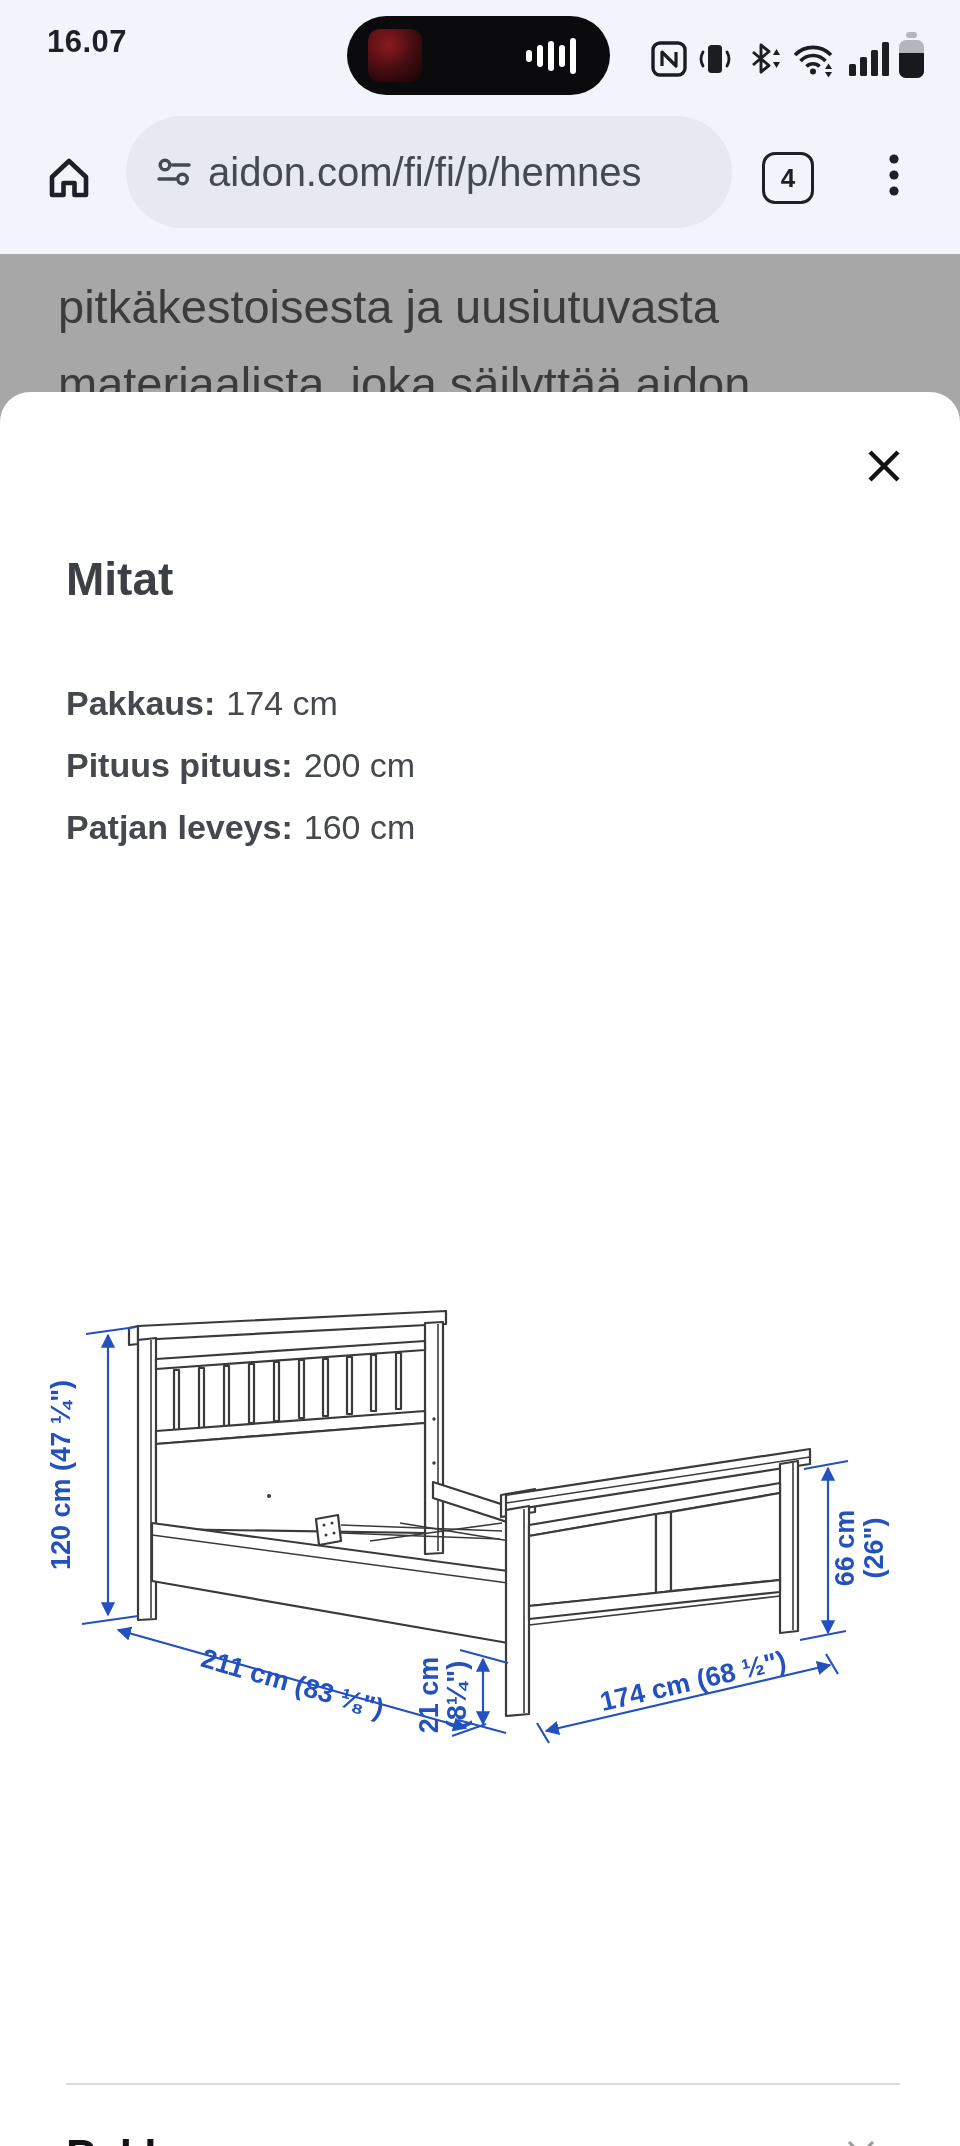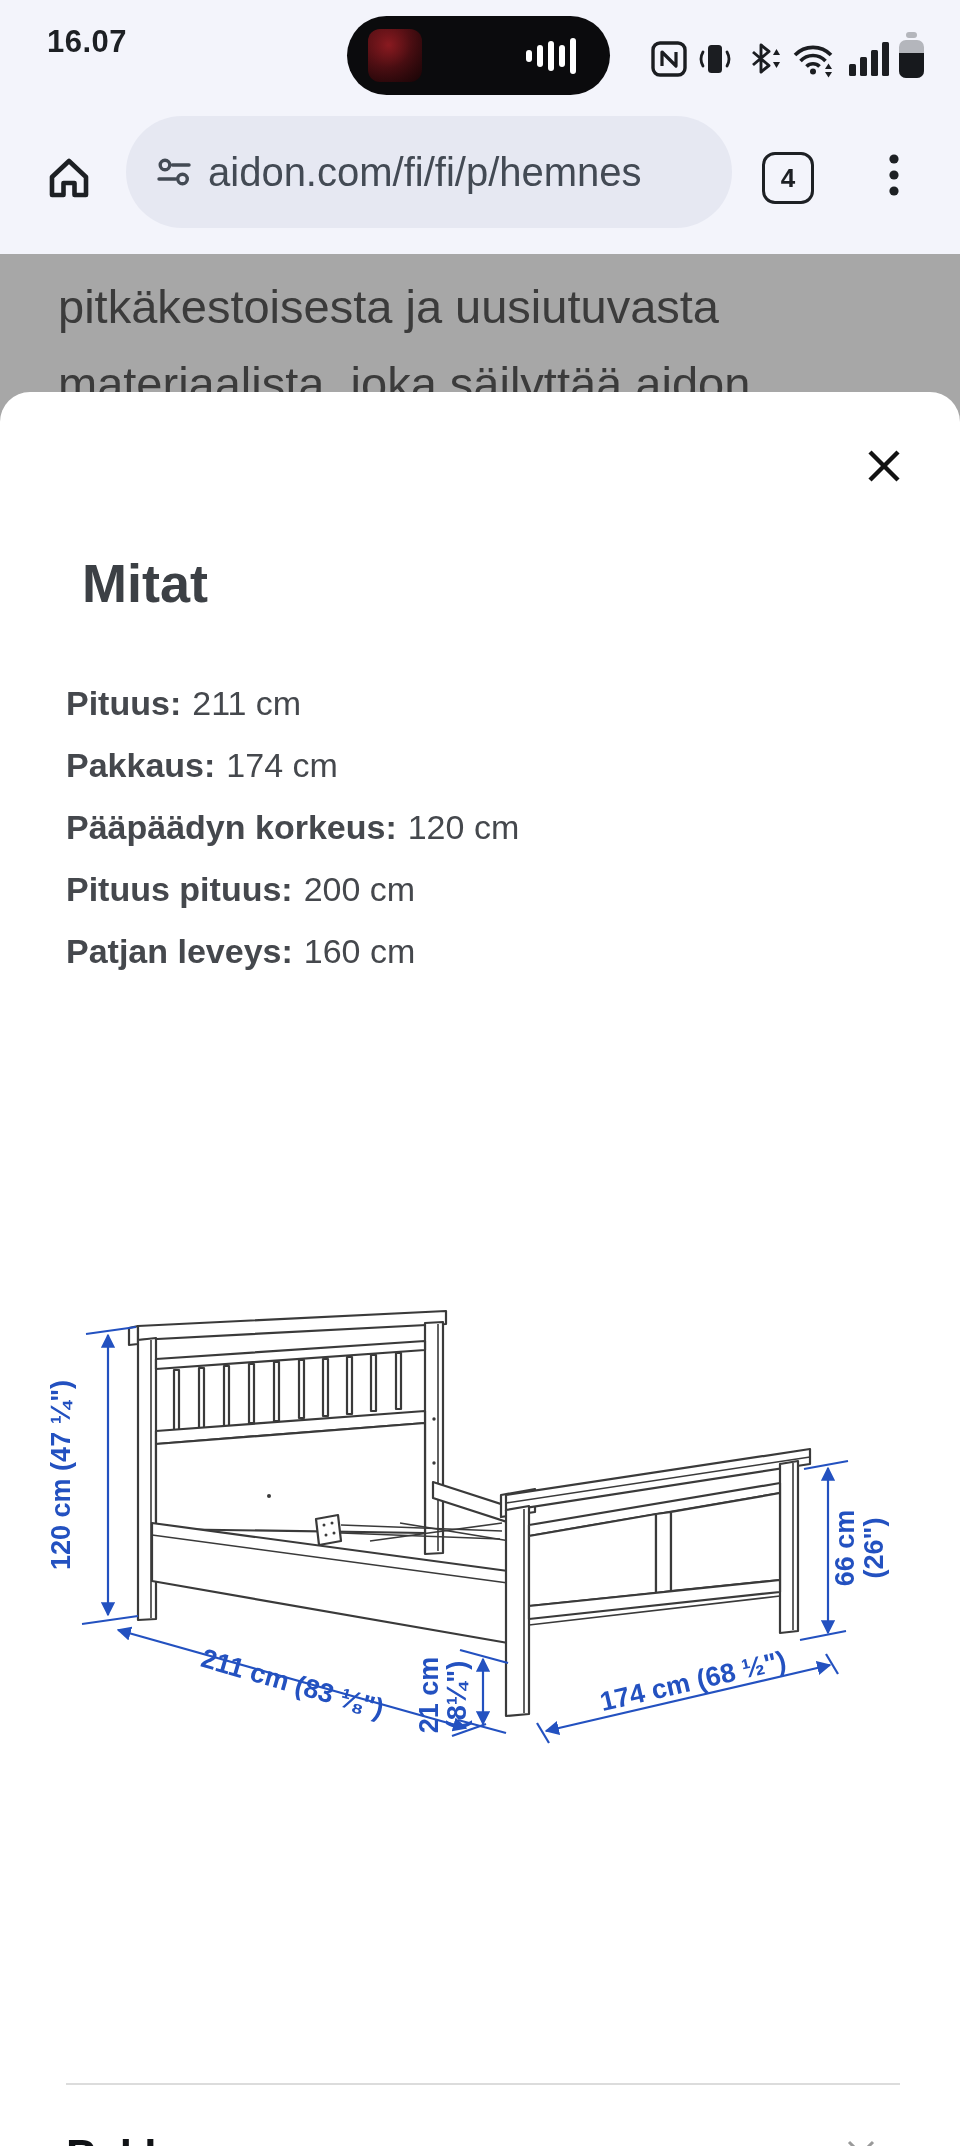--- a/index.html
+++ b/index.html
@@ -31,21 +31,21 @@
   
   .scrim{position:absolute;left:0;top:254px;width:960px;height:1892px;background:#a7a7a7;}
   .bg-text{position:absolute;left:58px;color:#3b3b3b;font-size:47px;line-height:50px;white-space:nowrap;}
   .bg-line1{top:282px;}
   .bg-line2{top:359px;}
 
   
   .sheet{position:absolute;left:0;top:392px;width:960px;height:1754px;background:#fff;
          border-radius:30px 30px 0 0;overflow:hidden;}
   .close-btn{position:absolute;left:864px;top:54px;width:40px;height:40px;cursor:pointer;}
-  .sheet-title{position:absolute;left:82px;top:160px;font-size:54px;font-weight:700;color:#3c4045;}
+  .sheet-title{position:absolute;left:66px;top:160px;font-size:46px;font-weight:700;color:#3c4045;}
   .dims{position:absolute;left:66px;top:280px;}
   .dim-row{height:62px;line-height:62px;font-size:34px;color:#45484d;white-space:nowrap;}
   .dim-row .dl{font-weight:700;margin-right:11px;}
   .drawing{position:absolute;left:40px;top:891px;}
   .divider{position:absolute;left:66px;top:1691px;width:834px;height:2px;background:#dcdcdc;}
   .next-title{position:absolute;left:66px;top:1739px;font-size:44px;font-weight:700;color:#111316;}
   .next-chevron{position:absolute;left:846px;top:1747px;}
 
   
   .bed-line{stroke:#3a3a3a;stroke-width:2.2;fill:#fff;stroke-linejoin:round;}
@@ -141,27 +141,21 @@
 
     <svg class="close-btn" width="40" height="40" viewBox="0 0 40 40">
       <line x1="6" y1="6" x2="34" y2="34" stroke="#121212" stroke-width="4.4"></line>
       <line x1="34" y1="6" x2="6" y2="34" stroke="#121212" stroke-width="4.4"></line>
     </svg>
 
     <h1 class="sheet-title" style="margin:0;">Mitat</h1>
 
     <div class="dims">
       <div class="dim-row">
-        <span class="dl">Pituus:</span><span class="dv">211 cm</span>
-      </div>
-      <div class="dim-row">
         <span class="dl">Pakkaus:</span><span class="dv">174 cm</span>
-      </div>
-      <div class="dim-row">
-        <span class="dl">Pääpäädyn korkeus:</span><span class="dv">120 cm</span>
       </div>
       <div class="dim-row">
         <span class="dl">Pituus pituus:</span><span class="dv">200 cm</span>
       </div>
       <div class="dim-row">
         <span class="dl">Patjan leveys:</span><span class="dv">160 cm</span>
       </div>
     </div>
 
     <svg class="drawing" width="880" height="480" viewBox="0 0 880 480">

